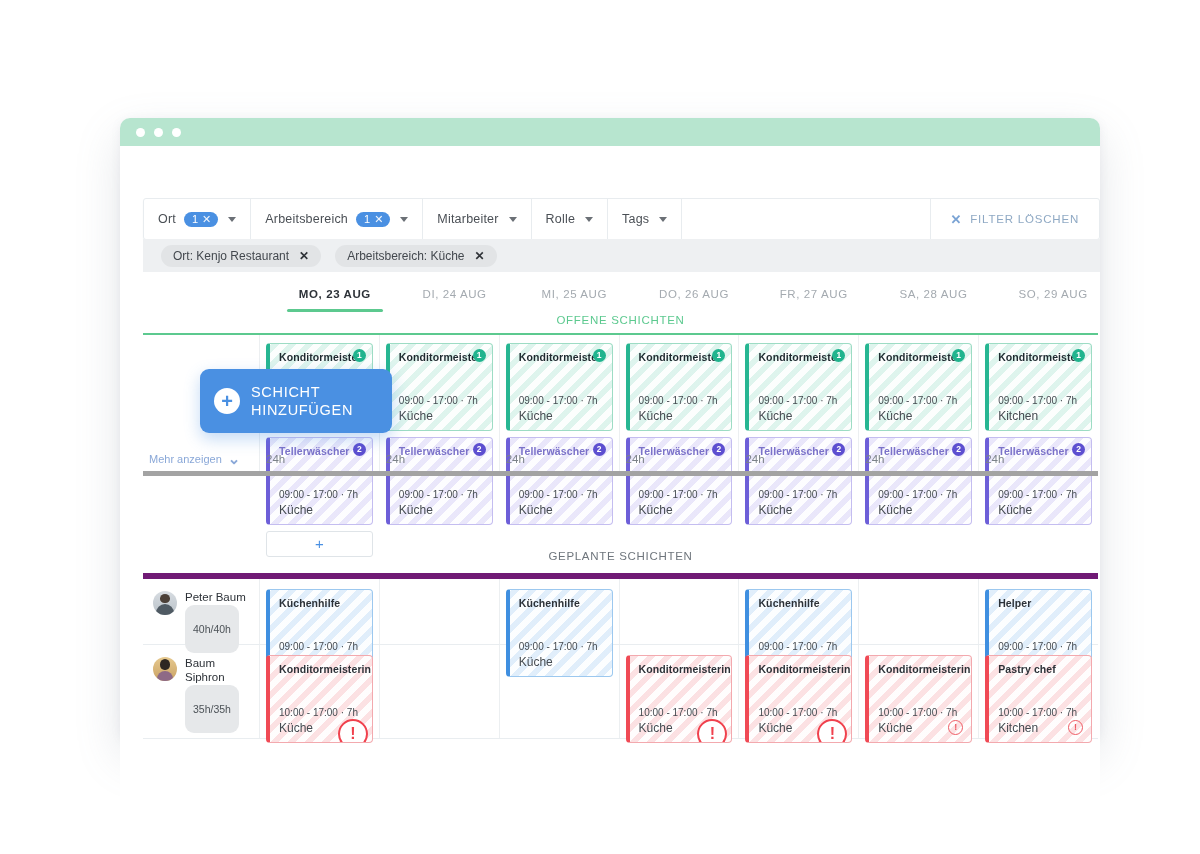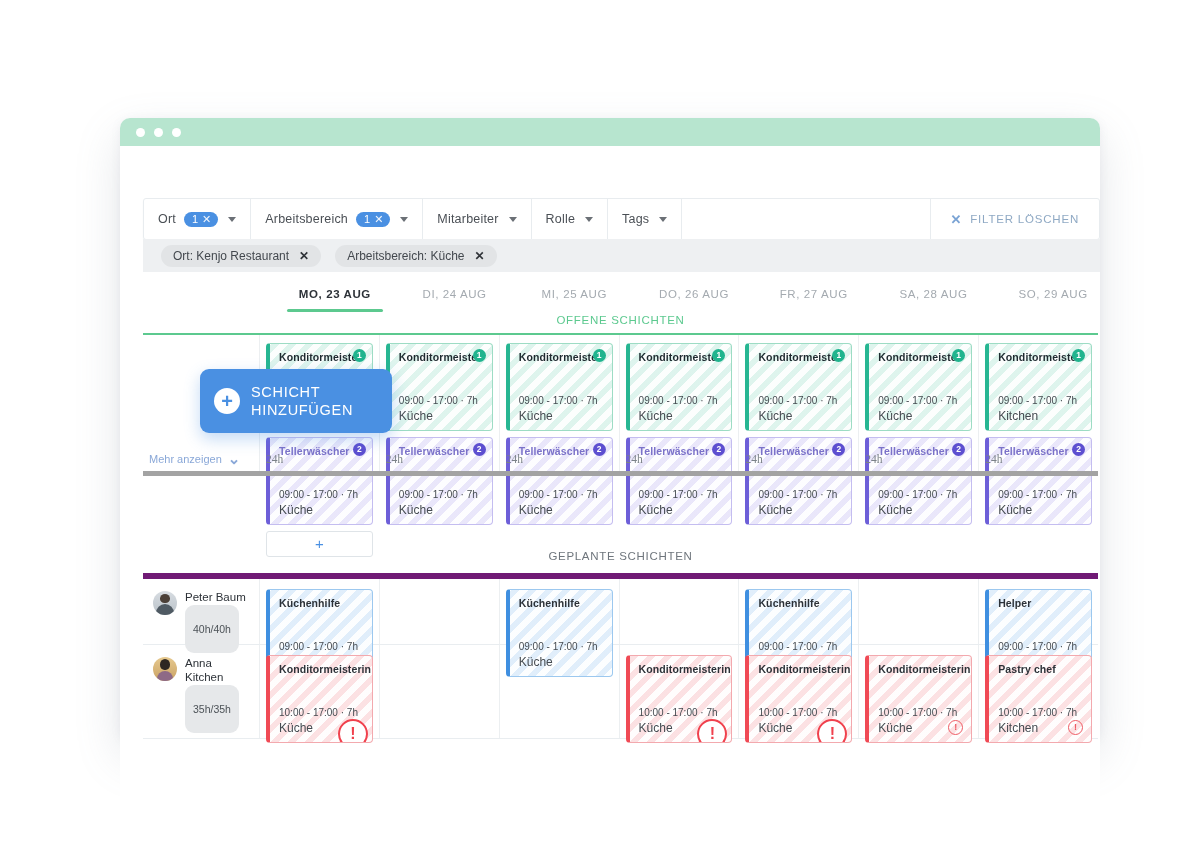--- a/index.html
+++ b/index.html
@@ -110,21 +110,21 @@
   }
   #opengrid .daycol{border-right:1px solid #eceff1;padding:8px 6px 0 6px;}
   #opengrid .daycol:last-child{border-right:none;}
   #opengrid .namecol{border-right:1px solid #eceff1;}
 
   
   #openfooter{
     top:301px;height:24px;border-bottom:5px solid #a3a3a3;
   }
   #openfooter .daycol{border-right:1px solid #eceff1;padding:0 6px;
-     display:flex;align-items:center;font-size:11.5px;color:#7b8288;font-family:Liberation Serif, serif;}
+     display:flex;align-items:center;font-size:11.5px;color:#7b8288;}
   #openfooter .daycol:last-child{border-right:none;}
   #openfooter .namecol{border-right:1px solid #eceff1;display:flex;align-items:center;
      justify-content:flex-start;padding-left:6px;gap:6px;font-size:11px;color:#8aa8d8;}
 
   
   .prow{
     position:absolute;left:23px;width:955px;display:flex;
     border-bottom:1px solid #e9edf0;box-sizing:border-box;
   }
   .prow .namecol{border-right:1px solid #eceff1;display:flex;align-items:flex-start;
@@ -497,21 +497,21 @@
           <div class="card blue">
             <div class="ttl">Helper</div>
             <div class="tm">09:00 - 17:00 · 7h</div>
             <div class="ar">Kitchen</div>
           </div>
         </div>
       </div>
     <div class="prow" id="prow2">
         <div class="gcol namecol">
           <div class="avatar av-b"></div>
-          <div><div class="pname">Anna Kitchen</div><div class="phours">35h/35h</div></div>
+          <div><div class="pname">Baum Siphron</div><div class="phours">35h/35h</div></div>
         </div>
         <div class="gcol daycol">
           <div class="card red">
             <div class="ttl">Konditormeisterin</div>
             <div class="tm">10:00 - 17:00 · 7h</div>
             <div class="ar">Küche</div>
             <div class="warn-big">!</div>
           </div>
         </div>
         <div class="gcol daycol"></div>

